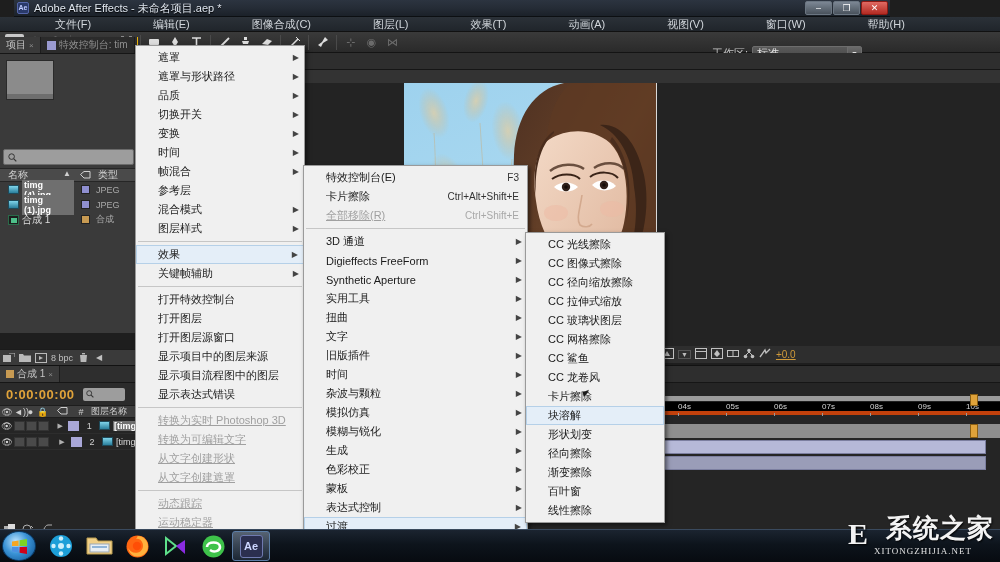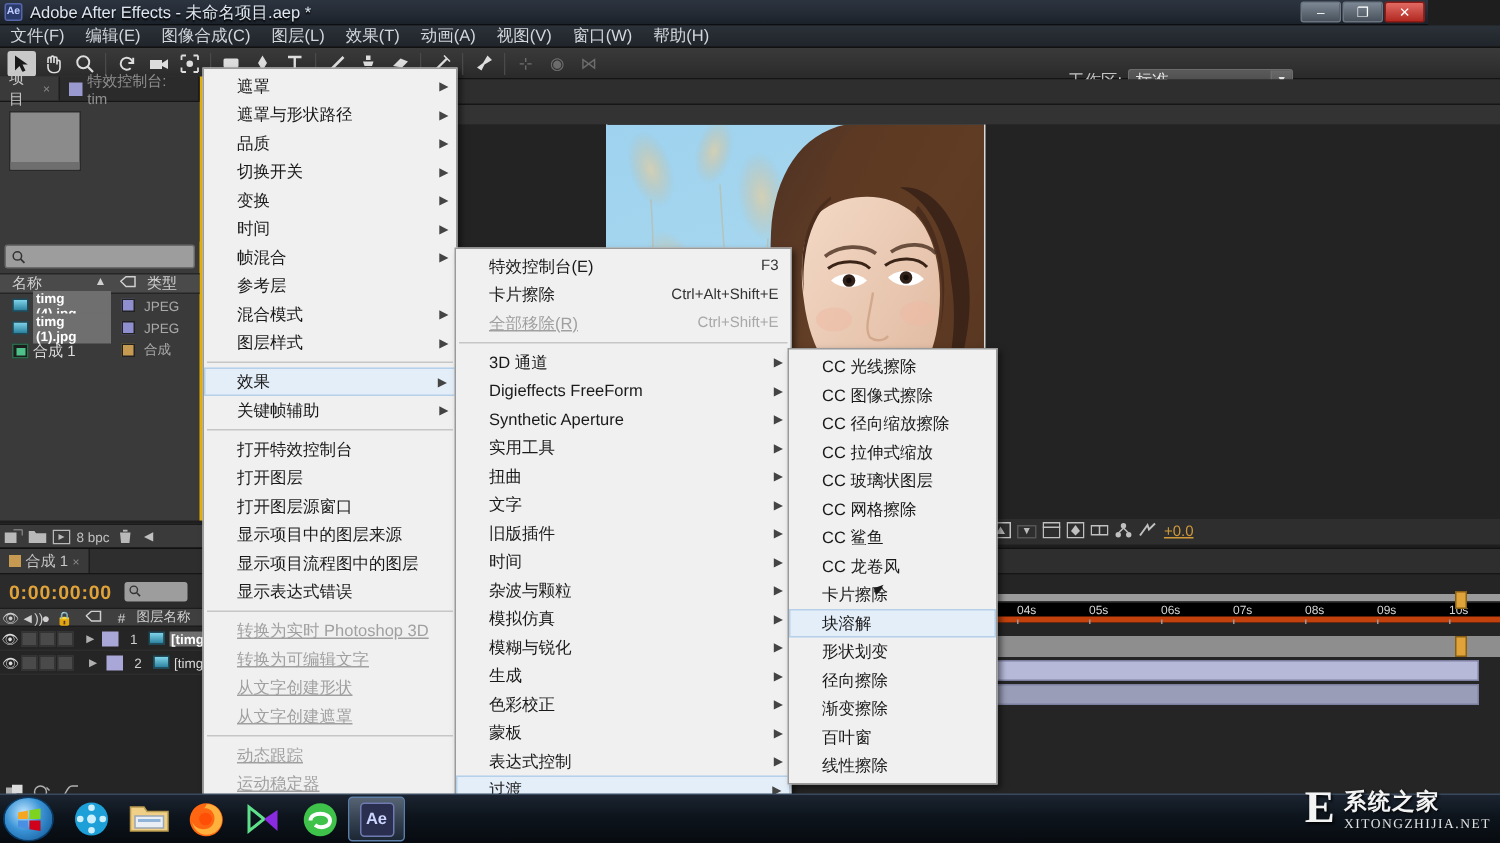--- a/index.html
+++ b/index.html
@@ -8,21 +8,21 @@
     font-family: "Liberation Sans", "DejaVu Sans", sans-serif;
     font-size: 11px;
     background:#1e1e1e;
     color:#c8c8c8;
     position:relative;
   }
   #app { position:relative; width:1000px; height:562px; }
 
   
   .titlebar {
-    position:absolute; left:0; top:0; width:952px; height:17px;
+    position:absolute; left:14px; top:0; width:876px; height:17px;
     background: linear-gradient(180deg,#2c3440 0%, #252c36 50%, #1b2129 100%);
     border-bottom:1px solid #0c0f12;
     display:flex; align-items:center;
   }
   .title-ae-icon {
     width:12px;height:12px;margin-left:3px;margin-right:5px;
     background:#2a3a6a; border:1px solid #5566aa; border-radius:2px;
     color:#c0ccff; font-size:7px; line-height:10px; text-align:center; font-weight:bold;
   }
   .title-text { color:#dfe6ef; font-size:11px; text-shadow:0 1px 1px #000; }
@@ -33,21 +33,21 @@
     color:#fff; font-size:9px; line-height:12px; text-align:center; border-radius:2px;
   }
   .win-btn.close { background:linear-gradient(180deg,#e06a63,#b22a22); border-color:#8d1a14; }
 
   
   .menubar {
     position:absolute; left:0; top:17px; width:1000px; height:15px;
     background:linear-gradient(180deg,#2b3138,#20252b);
     border-bottom:1px solid #111; display:flex; align-items:center;
   }
-  .menubar .mi { color:#d2d7dc; padding:0 7px; font-size:11px; line-height:14px; cursor:default; }
+  .menubar .mi { color:#d2d7dc; padding:0 7px; font-size:11px; line-height:14px; cursor:default;margin-left:48px; }
 
   
   .toolbar {
     position:absolute; left:0; top:32px; width:1000px; height:21px;
     background:linear-gradient(180deg,#3a3a3a,#2a2a2a);
     border-bottom:1px solid #141414; display:flex; align-items:center;
   }
   .tool {
     width:19px;height:17px;margin:0 1px; display:flex;align-items:center;justify-content:center;
     color:#d8d8d8; font-size:11px; border-radius:2px;
@@ -63,22 +63,22 @@
     display:flex;align-items:center; justify-content:space-between; border-radius:2px;
   }
   .ws-select .caret { width:14px;text-align:center;border-left:1px solid #6d6d6d;height:100%;
      background:linear-gradient(180deg,#6a6a6a,#4a4a4a); font-size:7px; line-height:14px;}
   .helpsearch {
     width:130px;height:15px;background:#9a9a9a;border:1px solid #6a6a6a;border-radius:7px;
     display:flex;align-items:center;padding-left:5px;color:#2c2c2c;font-size:10px;gap:3px;margin-top:24px;
   }
 
   
-  .proj-panel { position:absolute; left:0; top:51px; width:138px; height:296px; background:#3a3a3a;
-     border-right:5px solid #eab308; }
+  .proj-panel { position:absolute; left:0; top:37px; width:138px; height:296px; background:#3a3a3a;
+     border-right:1px solid #eab308; }
   .panel-tabs { height:17px; background:#2e2e2e; display:flex; align-items:flex-end; border-bottom:1px solid #161616;}
   .ptab { height:16px; padding:0 6px; font-size:10px; color:#c6c6c6; background:#3a3a3a;
      display:flex;align-items:center; gap:3px; border-right:1px solid #1d1d1d;}
   .ptab.inactive { background:#2b2b2b; color:#8f8f8f; }
   .ptab .x { font-size:8px; color:#8a8a8a; }
   .proj-thumb-area { height:93px; background:#3a3a3a; padding:6px; }
   .proj-thumb { width:48px;height:40px;background:#8b8b8b;border:1px solid #2a2a2a; }
   .proj-thumb .strip { height:5px;background:#6e6e6e;margin-top:33px; }
   .proj-search { height:16px;margin:2px 3px 3px 3px;background:#9d9d9d;border:1px solid #6a6a6a;
      border-radius:2px;display:flex;align-items:center;padding-left:4px;color:#333;font-size:10px;gap:3px;}
@@ -175,21 +175,21 @@
   .tb-start{width:34px;height:30px;border-radius:50%;
      background:radial-gradient(circle at 40% 35%,#bfe6ff 0%,#3a93d6 45%,#0d4f8c 100%);
      border:1px solid #0a3a66;margin-right:6px;display:flex;align-items:center;justify-content:center;}
   .tb-ic{width:38px;height:30px;display:flex;align-items:center;justify-content:center;}
   .tb-ic.act{background:linear-gradient(180deg,rgba(200,220,245,.35),rgba(120,160,210,.18));
      border:1px solid #5b7da6;border-radius:3px;}
 
   
   .wm{position:absolute;right:6px;bottom:6px;display:flex;align-items:center;gap:6px;opacity:.95;}
   .wm-mark{font-size:30px;color:#fff;font-weight:bold;font-family:"Liberation Serif",serif;text-shadow:1px 1px 2px #000;}
-  .wm-t1{font-size:15px;color:#fff;font-weight:bold;text-shadow:1px 1px 2px #000;letter-spacing:1px;}
+  .wm-t1{font-size:26px;color:#fff;font-weight:bold;text-shadow:1px 1px 2px #000;letter-spacing:1px;margin-left:12px;}
   .wm-t2{font-size:9px;color:#eee;font-family:"Liberation Serif",serif;letter-spacing:1px;}
 </style>
 </head>
 <body>
 
 <div id="app">
 
   <div class="titlebar">
     <div class="title-ae-icon">Ae</div>
     <div class="title-text">Adobe After Effects - 未命名项目.aep *</div>

